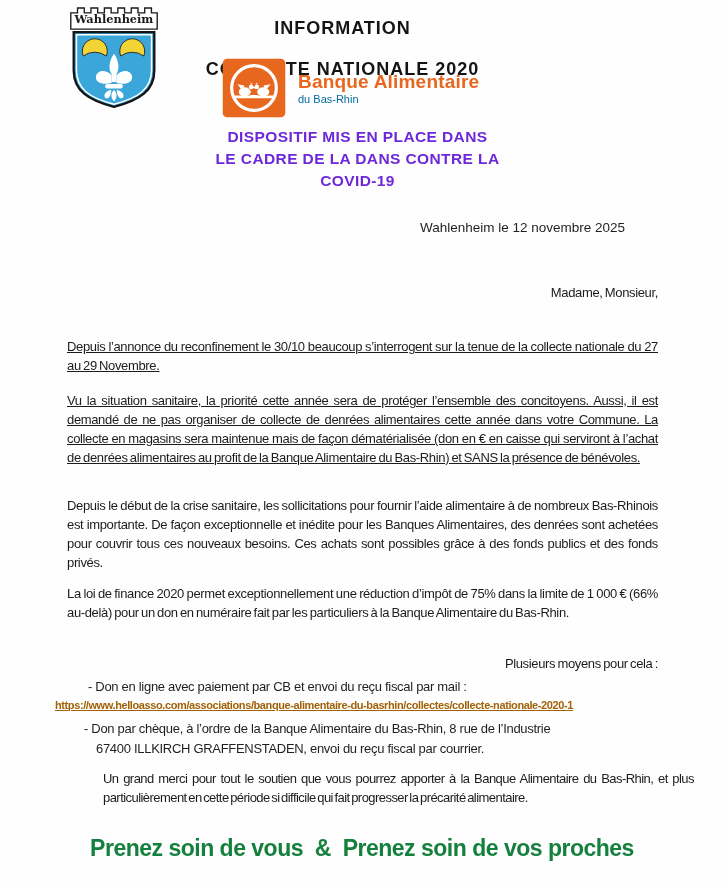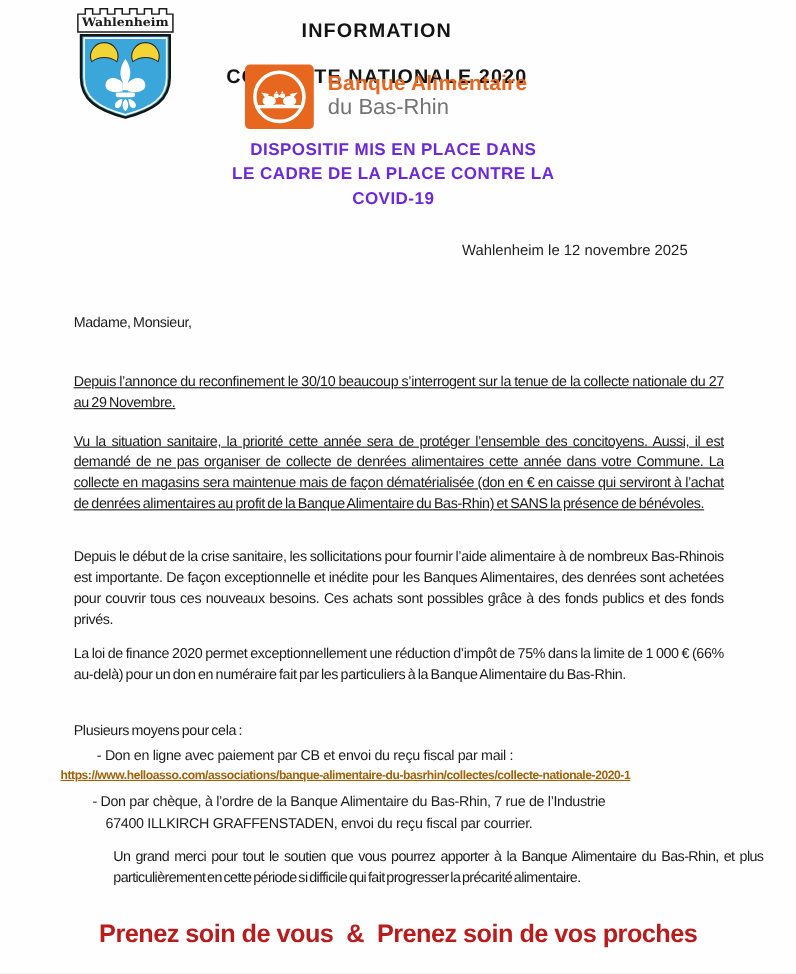--- a/index.html
+++ b/index.html
@@ -11,49 +11,49 @@
   .hdr {
     position:absolute; left:60px; width:565px; text-align:center;
     font-weight:bold; color:#141414; letter-spacing:1px; font-size:18px;margin-top:12px;
   }
   .hdr1 { top:6px; }
   .hdr2 { top:47px; }
   .crest { position:absolute; left:66px; top:3px; }
   .logo-row { position:absolute; left:222px; top:58px; display:flex; align-items:center; gap:12px; }
   .logo-text { display:flex; flex-direction:column; line-height:1.15; }
   .logo-name { font-size:19px; font-weight:bold; color:#e8671e; letter-spacing:0.2px; }
-  .logo-sub  { font-size:20px; color:#737373; }
+  .logo-sub  { font-size:11px; color:#0369a1; }
   .covid-title {
     position:absolute; left:60px; top:126px; width:595px; text-align:center;
     font-weight:bold; font-size:15.5px; line-height:22px; letter-spacing:0.4px; color:#6d28d9;
   }
   .dateline { position:absolute; left:420px; top:220px; font-size:13.5px; }
   .par {
     position:absolute; left:67px; width:591px;
     font-size:13px; line-height:19px; letter-spacing:-0.35px; word-spacing:-1px;
     text-align:justify; color:#1c1c1c;
   }
-  .noj { text-align:left; }
+  .noj { text-align:right; }
   .salutation { top:283px; }
   .p1 { top:337px;text-decoration:underline; }
   .p2 { top:391px;text-decoration:underline; }
   .p3 { top:496px; }
   .p4 { top:584px; }
   .means { top:654px; }
   .bullet1 { position:absolute; left:88px; top:679px; font-size:13px; letter-spacing:-0.3px; white-space:nowrap; }
   .url {
     position:absolute; left:55px; top:699px; font-size:11px; font-weight:bold;
     letter-spacing:-0.4px; text-decoration:underline; white-space:nowrap; color:#a16207;
   }
   .cheque1 { position:absolute; left:84px; top:721px; font-size:13px; letter-spacing:-0.3px; white-space:nowrap; }
   .cheque2 { position:absolute; left:96px; top:741px; font-size:13px; letter-spacing:-0.3px; white-space:nowrap; }
   .closing { top:769px; letter-spacing:-0.55px; word-spacing:-1.5px;margin-left:36px; }
   .footer {
     position:absolute; left:0; top:835px; width:724px; text-align:center;
-    font-size:23px; font-weight:bold; letter-spacing:-0.5px; white-space:pre; color:#b91c1c;
+    font-size:23px; font-weight:bold; letter-spacing:-0.5px; white-space:pre; color:#15803d;
   }
 </style>
 </head>
 <body>
 
 <div class="page">
 
   <div class="crest">
     <svg viewBox="0 0 100 112" width="96" height="108">
       <path d="M5,27 V10 H12 V5 H19 V10 H26 V5 H33 V10 H40 V5 H47 V10 H54 V5 H61 V10 H68 V5 H75 V10 H82 V5 H89 V10 H95 V27 Z" fill="#ffffff" stroke="#1a1a1a" stroke-width="1.4"></path>
@@ -101,35 +101,35 @@
       <path d="M44,58 a6,4.2 0 0 0 12,0 z" fill="#ffffff"></path>
     </svg>
     <div class="logo-text">
       <span class="logo-name">Banque Alimentaire</span>
       <span class="logo-sub">du Bas-Rhin</span>
     </div>
   </div>
 
   <div class="covid-title">
     <div>DISPOSITIF MIS EN PLACE DANS</div>
-    <div>LE CADRE DE LA PLACE CONTRE LA</div>
+    <div>LE CADRE DE LA DANS CONTRE LA</div>
     <div>COVID-19</div>
   </div>
 
   <div class="dateline">Wahlenheim le 12 novembre 2025</div>
 
   <div class="par noj salutation">Madame, Monsieur,</div>
   <div class="par p1">Depuis l’annonce du reconfinement le 30/10 beaucoup s’interrogent sur la tenue de la collecte nationale du 27 au 29 Novembre.</div>
   <div class="par p2">Vu la situation sanitaire, la priorité cette année sera de protéger l’ensemble des concitoyens. Aussi, il est demandé de ne pas organiser de collecte de denrées alimentaires cette année dans votre Commune. La collecte en magasins sera maintenue mais de façon dématérialisée (don en € en caisse qui serviront à l’achat de denrées alimentaires au profit de la Banque Alimentaire du Bas-Rhin) et SANS la présence de bénévoles.</div>
   <div class="par p3">Depuis le début de la crise sanitaire, les sollicitations pour fournir l’aide alimentaire à de nombreux Bas-Rhinois est importante. De façon exceptionnelle et inédite pour les Banques Alimentaires, des denrées sont achetées pour couvrir tous ces nouveaux besoins. Ces achats sont possibles grâce à des fonds publics et des fonds privés.</div>
   <div class="par p4">La loi de finance 2020 permet exceptionnellement une réduction d’impôt de 75% dans la limite de 1 000 € (66% au-delà) pour un don en numéraire fait par les particuliers à la Banque Alimentaire du Bas-Rhin.</div>
   <div class="par noj means">Plusieurs moyens pour cela :</div>
 
   <div class="bullet1">- Don en ligne avec paiement par CB et envoi du reçu fiscal par mail :</div>
   <div class="url">https://www.helloasso.com/associations/banque-alimentaire-du-basrhin/collectes/collecte-nationale-2020-1</div>
-  <div class="cheque1">- Don par chèque, à l’ordre de la Banque Alimentaire du Bas-Rhin, 7 rue de l’Industrie</div>
+  <div class="cheque1">- Don par chèque, à l’ordre de la Banque Alimentaire du Bas-Rhin, 8 rue de l’Industrie</div>
   <div class="cheque2">67400 ILLKIRCH GRAFFENSTADEN, envoi du reçu fiscal par courrier.</div>
 
   <div class="par closing">Un grand merci pour tout le soutien que vous pourrez apporter à la Banque Alimentaire du Bas-Rhin, et plus particulièrement en cette période si difficile qui fait progresser la précarité alimentaire.</div>
 
   <div class="footer">Prenez soin de vous  &amp;  Prenez soin de vos proches</div>
 
 </div>
 
 </body></html>

